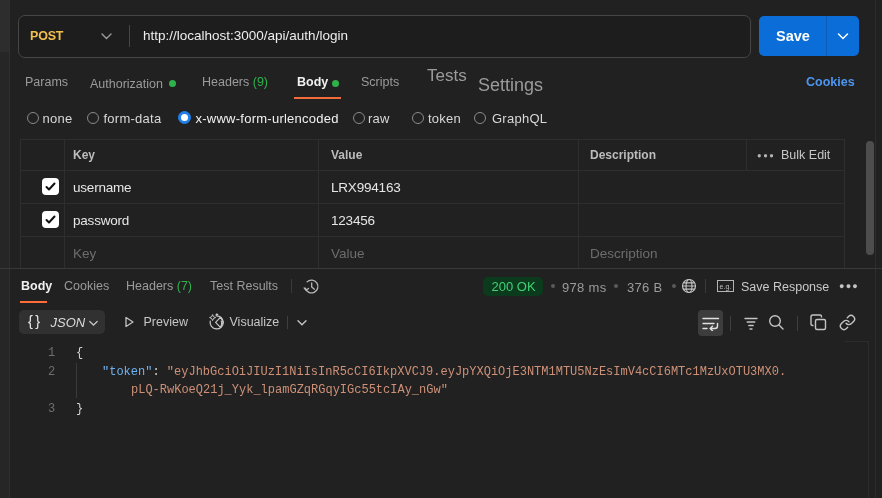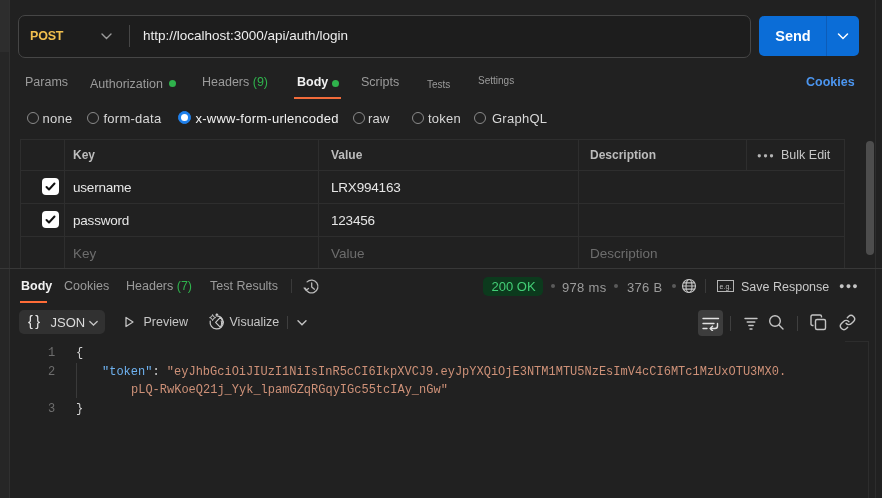--- a/index.html
+++ b/index.html
@@ -22,35 +22,35 @@
   <div class="abs" style="left:18px;top:15px;width:733px;height:43px;border:1px solid #464646;border-radius:7px;background:#1d1d1d;"></div>
   <div class="abs" style="left:30px;top:28.6px;font-size:12.5px;font-weight:bold;letter-spacing:-0.2px;color:#f2c04e;">POST</div>
   <svg class="abs" style="left:100px;top:32px;" width="13" height="9" viewBox="0 0 13 9">
       <path d="M2 2 L6.5 6.5 L11 2" stroke="#9b9b9b" stroke-width="1.4" fill="none" stroke-linecap="round"></path>
     </svg>
   <div class="abs" style="left:129px;top:25px;width:1px;height:22px;background:#464646;"></div>
   <div class="abs" style="left:143px;top:28px;font-size:13.5px;color:#ededed;">http://localhost:3000/api/auth/login</div>
 
   <div class="abs" style="left:759px;top:16px;width:100px;height:40px;border-radius:5px;background:#0b6dd7;"></div>
   <div class="abs" style="left:826px;top:16px;width:1px;height:40px;background:#0d5cb8;"></div>
-  <div class="abs" style="left:759px;top:16px;width:68px;height:40px;line-height:40px;text-align:center;font-size:14.5px;font-weight:bold;color:#fff;">Send</div>
+  <div class="abs" style="left:759px;top:16px;width:68px;height:40px;line-height:40px;text-align:center;font-size:14.5px;font-weight:bold;color:#fff;">Save</div>
   <svg class="abs" style="left:836px;top:32px;" width="14" height="9" viewBox="0 0 14 9">
       <path d="M2.5 2 L7 6.5 L11.5 2" stroke="#fff" stroke-width="1.5" fill="none" stroke-linecap="round"></path>
     </svg>
 
   <div class="abs muted" style="left:25px;top:75px;font-size:12.5px;">Params</div>
   <div class="abs muted" style="left:90px;top:77px;font-size:12.5px;">Authorization</div>
   <div class="abs" style="left:169px;top:80px;width:7px;height:7px;border-radius:50%;background:#2fb24c;"></div>
   <div class="abs muted" style="left:202px;top:75px;font-size:12.5px;">Headers <span style="color:#2fb24c;">(9)</span></div>
   <div class="abs" style="left:297px;top:75px;font-size:12.5px;font-weight:bold;color:#f1f1f1;">Body</div>
   <div class="abs" style="left:331.5px;top:80px;width:7px;height:7px;border-radius:50%;background:#2fb24c;"></div>
   <div class="abs" style="left:294px;top:96.5px;width:47px;height:2.5px;background:#f26b3a;"></div>
   <div class="abs muted" style="left:361px;top:75px;font-size:12.5px;">Scripts</div>
-  <div class="abs muted" style="left:427px;top:79px;font-size:10px;text-align:center;">Tests</div>
-  <div class="abs muted" style="left:478px;top:75px;font-size:10px;">Settings</div>
+  <div class="abs muted" style="left:427px;top:66px;font-size:17px;text-align:center;">Tests</div>
+  <div class="abs muted" style="left:478px;top:75px;font-size:18px;">Settings</div>
   <div class="abs" style="left:806px;top:75px;font-size:12.5px;font-weight:bold;color:#4c96f0;">Cookies</div>
 
   <div class="abs" style="left:27px;top:112px;width:12px;height:12px;border:1px solid #8a8a8a;border-radius:50%;"></div>
   <div class="abs" style="left:42.5px;top:110.5px;font-size:13px;letter-spacing:.25px;color:#d8d8d8;">none</div>
   <div class="abs" style="left:87px;top:112px;width:12px;height:12px;border:1px solid #8a8a8a;border-radius:50%;"></div>
   <div class="abs" style="left:103.5px;top:110.5px;font-size:13px;letter-spacing:.25px;color:#d8d8d8;">form-data</div>
   <div class="abs" style="left:178px;top:111px;width:13px;height:13px;border:1px solid #2080ea;border-radius:50%;background:#2080ea;"></div>
   <div class="abs" style="left:181px;top:114px;width:7px;height:7px;border-radius:50%;background:#ffffff;"></div>
   <div class="abs" style="left:195.5px;top:110.5px;font-size:13px;letter-spacing:.25px;color:#f2f2f2;">x-www-form-urlencoded</div>
   <div class="abs" style="left:353px;top:112px;width:12px;height:12px;border:1px solid #8a8a8a;border-radius:50%;"></div>
@@ -126,21 +126,21 @@
   <div class="abs" style="left:705px;top:279px;width:1px;height:14px;background:#3a3a3a;"></div>
   <svg class="abs" style="left:717px;top:280px;" width="17" height="12" viewBox="0 0 17 12">
     <rect x="0.5" y="0.5" width="16" height="11" stroke="#b5b5b5" stroke-width="1" fill="none"></rect>
     <text x="2.6" y="8.5" font-size="7" fill="#bdbdbd" font-family="Liberation Sans">e.g.</text>
   </svg>
   <div class="abs" style="left:741px;top:279.5px;font-size:12.5px;color:#c9c9c9;text-align:center;">Save Response</div>
   <div class="abs" style="left:839px;top:281px;font-size:9px;letter-spacing:1.2px;color:#c4c4c4;">●●●</div>
 
   <div class="abs" style="left:19px;top:310px;width:86px;height:24px;background:#313131;border-radius:5px;"></div>
   <div class="abs" style="left:28px;top:312.5px;font-size:14.5px;color:#e8e8e8;">{  }</div>
-  <div class="abs" style="left:50.5px;top:314.5px;font-size:13px;color:#dcdcdc;">JSON</div>
+  <div class="abs" style="left:50.5px;top:314.5px;font-size:13px;color:#dcdcdc;font-style:italic;">JSON</div>
   <svg class="abs" style="left:88px;top:319.5px;" width="11" height="7" viewBox="0 0 11 7">
       <path d="M1.8 1.5 L5.5 5 L9.2 1.5" stroke="#c4c4c4" stroke-width="1.3" fill="none" stroke-linecap="round"></path>
     </svg>
   <svg class="abs" style="left:124px;top:316px;" width="11" height="12" viewBox="0 0 11 12">
       <path d="M2 1.5 L9 6 L2 10.5 Z" stroke="#c4c4c4" stroke-width="1.3" fill="none" stroke-linejoin="round"></path>
     </svg>
   <div class="abs" style="left:143.5px;top:315px;font-size:12.5px;color:#c6c6c6;">Preview</div>
   <svg class="abs" style="left:208px;top:312.5px;" width="18" height="18" viewBox="0 0 18 18">
     <path d="M8 2.8 A6.6 6.6 0 1 1 2.2 8.2" stroke="#c8c8c8" stroke-width="1.25" fill="none" stroke-linecap="round"></path>
     <path d="M12.6 4.2 L7.6 9.4 L12.2 14.2 L15.2 9.2 Z" stroke="#c8c8c8" stroke-width="1.2" fill="none" stroke-linejoin="round"></path>

